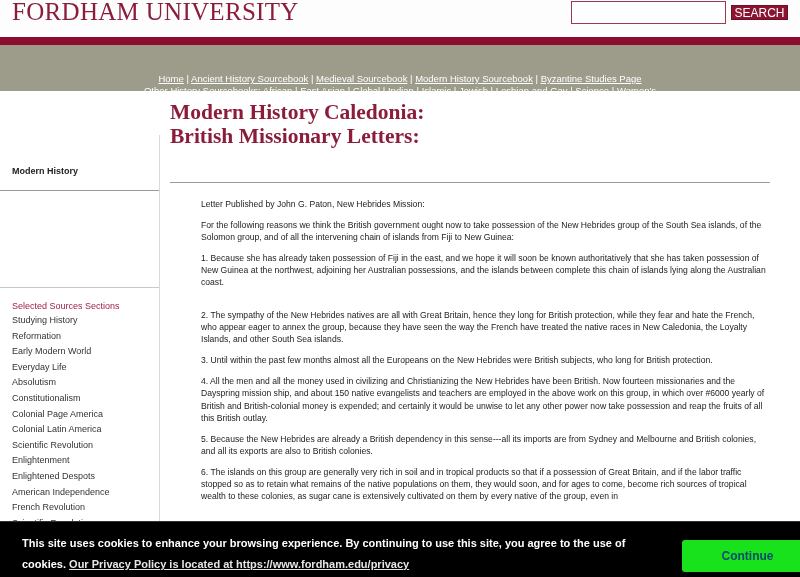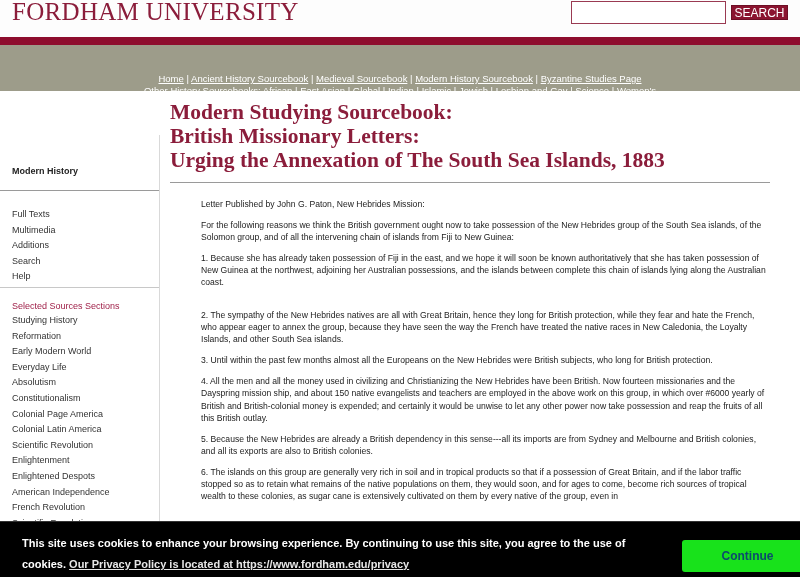--- a/index.html
+++ b/index.html
@@ -55,27 +55,20 @@
   </div>
   <div>
     <span>Other History Sourcebooks:</span>
     <a href="#">African</a><span class="sep"> | </span><a href="#">East Asian</a><span class="sep"> | </span><a href="#">Global</a><span class="sep"> | </span><a href="#">Indian</a><span class="sep"> | </span><a href="#">Islamic</a><span class="sep"> | </span><a href="#">Jewish</a><span class="sep"> | </span><a href="#">Lesbian and Gay</a><span class="sep"> | </span><a href="#">Science</a><span class="sep"> | </span><a href="#">Women's</a>
   </div>
 </div>
 
 <div class="sidebar">
   <div class="sb-title">Modern History</div>
   <div class="sb-divider"></div>
-  <ul class="sb-list">
-    <li>Full Texts</li>
-    <li>Multimedia</li>
-    <li>Additions</li>
-    <li>Search</li>
-    <li>Help</li>
-  </ul>
   <div class="sb-divider2"></div>
   <div class="sb-sections-head">Selected Sources Sections</div>
   <ul class="sb-sections">
     <li>Studying History</li>
     <li>Reformation</li>
     <li>Early Modern World</li>
     <li>Everyday Life</li>
     <li>Absolutism</li>
     <li>Constitutionalism</li>
     <li>Colonial Page America</li>
@@ -86,23 +79,22 @@
     <li>American Independence</li>
     <li>French Revolution</li>
     <li>Scientific Revolution</li>
     <li>Revolution</li>
     <li>Conservative Order</li>
   </ul>
 </div>
 
 <div class="main">
   <h1 class="title">
-    <div>Modern Studying Sourcebook:</div>
+    <div>Modern History Caledonia:</div>
     <div>British Missionary Letters:</div>
-    <div>Urging the Annexation of The South Sea Islands, 1883</div>
   </h1>
   <div class="title-rule"></div>
   <div class="body">
     <p>Letter Published by John G. Paton, New Hebrides Mission:</p>
     <p>For the following reasons we think the British government ought now to take possession of the New Hebrides group of the South Sea islands, of the Solomon group, and of all the intervening chain of islands from Fiji to New Guinea:</p>
     <p>1. Because she has already taken possession of Fiji in the east, and we hope it will soon be known authoritatively that she has taken possession of New Guinea at the northwest, adjoining her Australian possessions, and the islands between complete this chain of islands lying along the Australian coast.</p>
     <p class="gap">2. The sympathy of the New Hebrides natives are all with Great Britain, hence they long for British protection, while they fear and hate the French, who appear eager to annex the group, because they have seen the way the French have treated the native races in New Caledonia, the Loyalty Islands, and other South Sea islands.</p>
     <p>3. Until within the past few months almost all the Europeans on the New Hebrides were British subjects, who long for British protection.</p>
     <p>4. All the men and all the money used in civilizing and Christianizing the New Hebrides have been British. Now fourteen missionaries and the Dayspring mission ship, and about 150 native evangelists and teachers are employed in the above work on this group, in which over #6000 yearly of British and British-colonial money is expended; and certainly it would be unwise to let any other power now take possession and reap the fruits of all this British outlay.</p>
     <p>5. Because the New Hebrides are already a British dependency in this sense---all its imports are from Sydney and Melbourne and British colonies, and all its exports are also to British colonies.</p>

